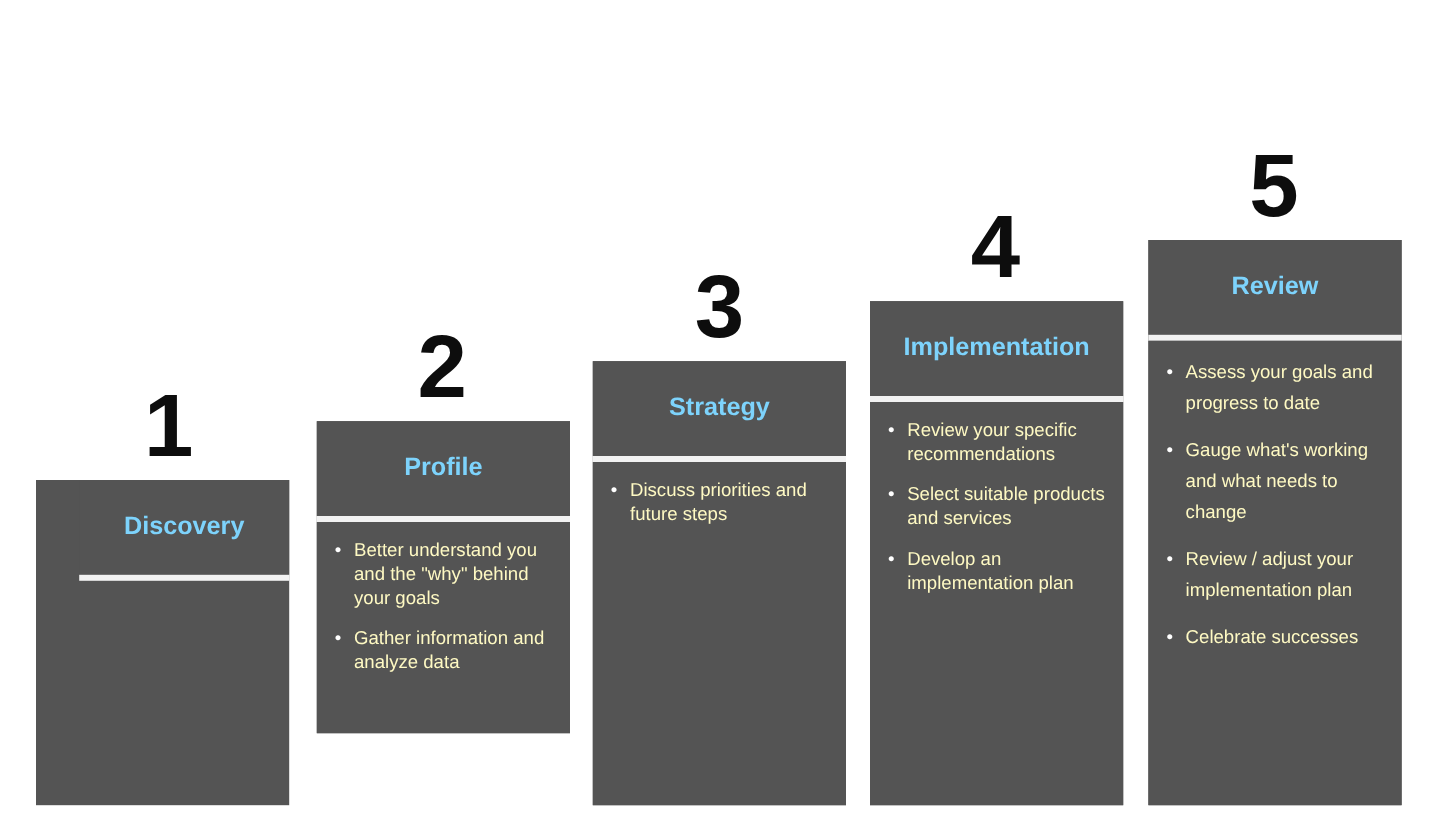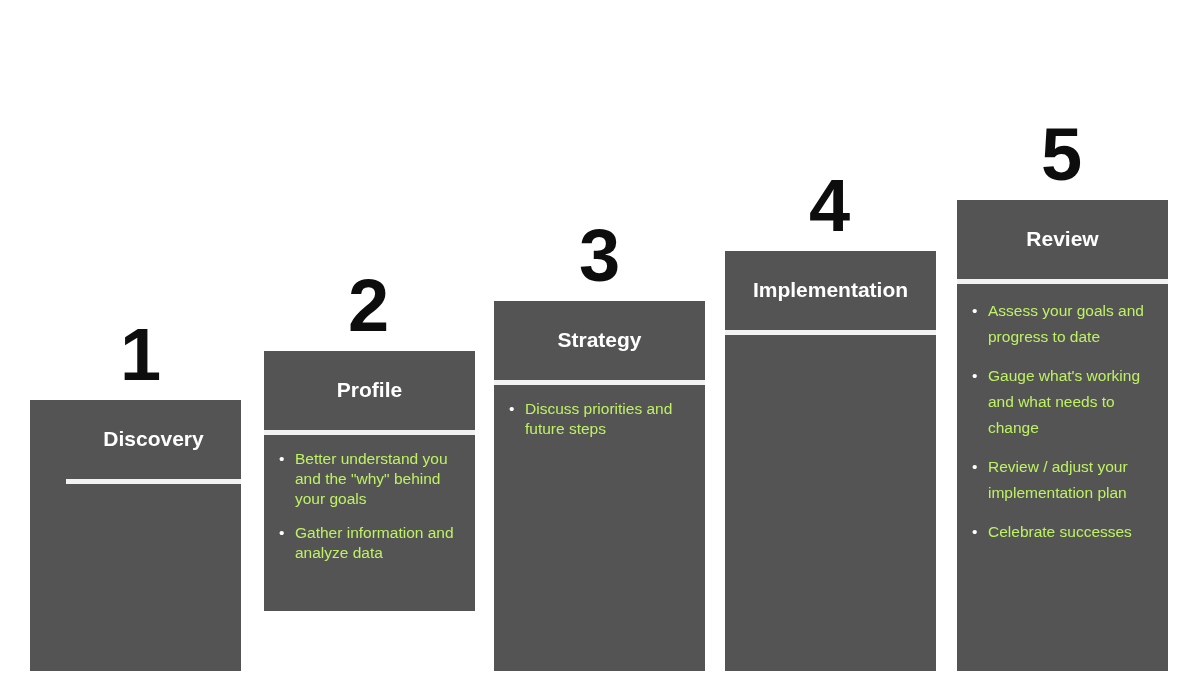--- a/index.html
+++ b/index.html
@@ -53,21 +53,21 @@
     height: 79px;
     flex: 0 0 79px;
     background: #545454;
     display: flex;
     align-items: center;
     justify-content: center;
     box-sizing: border-box;
     padding: 0 8px;
   }
   .card-title {
-    color: #ffffff;
+    color: #7dd3fc;
     font-size: 21px;
     font-weight: bold;
     line-height: 1.15;
     text-align: left;
     white-space: nowrap;
   }
   .card-divider {
     flex: 0 0 5px;
     height: 5px;
     background: #f2f2f2;
@@ -81,21 +81,21 @@
   }
 
   
   ul.bullets {
     list-style: none;
     margin: 0;
     padding: 0;
   }
   ul.bullets li {
     position: relative;
-    color: #bef264;
+    color: #fef9c3;
     font-size: 15.5px;
     line-height: 20px;
     padding-left: 19px;
     margin: 0 0 14px 0;
   }
   ul.bullets li:last-child {
     margin-bottom: 0;
   }
   ul.bullets li::before {
     content: "\2022";
@@ -162,20 +162,27 @@
     </div>
   </div>
 
   <div class="step" style="left:725px; top:169px;">
     <div class="step-number" style="left:84px; top:0px;">4</div>
     <div class="card" style="left:0px; top:82px; height:420px;">
       <div class="card-header">
         <div class="card-title">Implementation</div>
       </div>
       <div class="card-divider"></div>
+      <div class="card-body">
+        <ul class="bullets">
+          <li>Review your specific recommendations</li>
+          <li>Select suitable products and services</li>
+          <li>Develop an implementation plan</li>
+        </ul>
+      </div>
     </div>
   </div>
 
   <div class="step step-loose" style="left:957px; top:118px;">
     <div class="step-number" style="left:84px; top:0px;">5</div>
     <div class="card" style="left:0px; top:82px; height:471px;">
       <div class="card-header">
         <div class="card-title">Review</div>
       </div>
       <div class="card-divider"></div>

